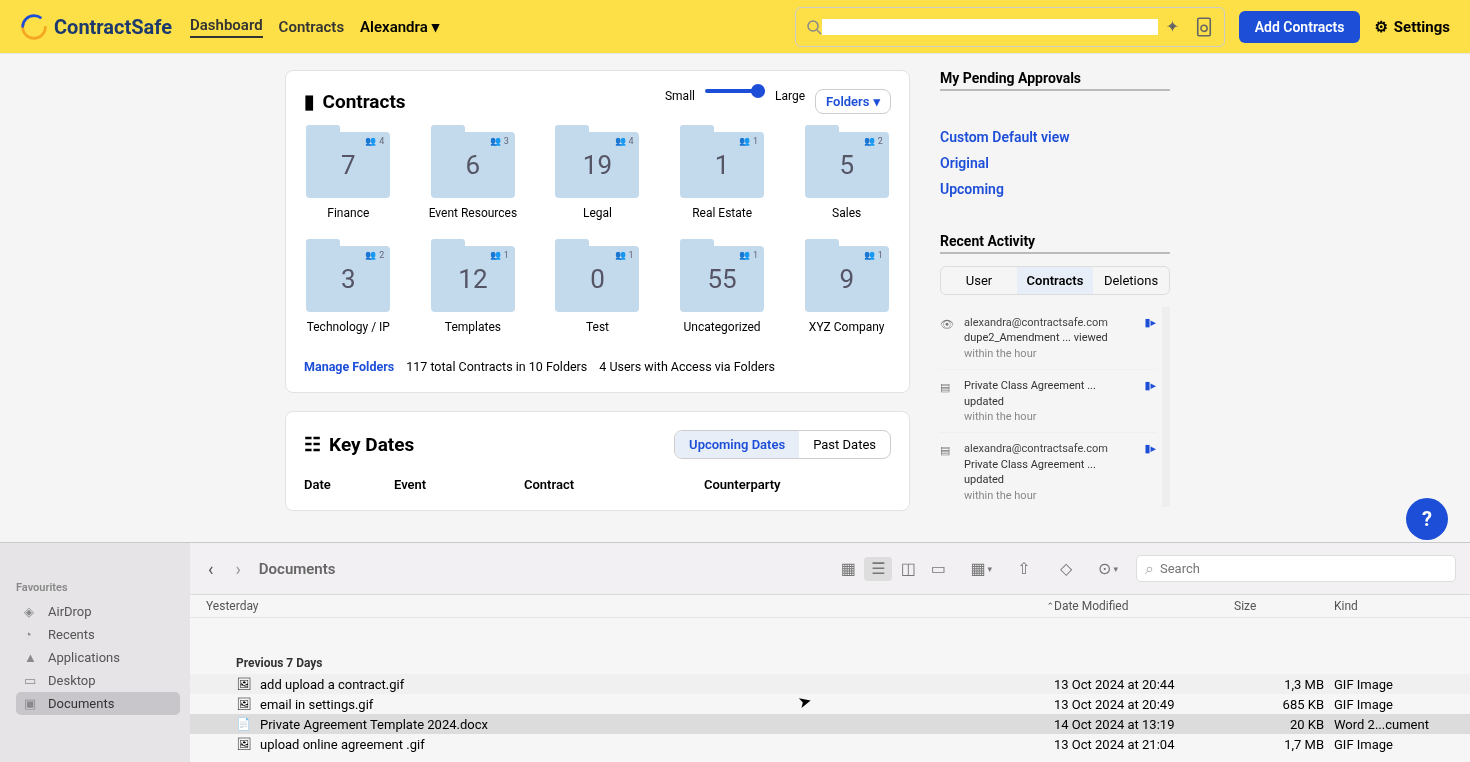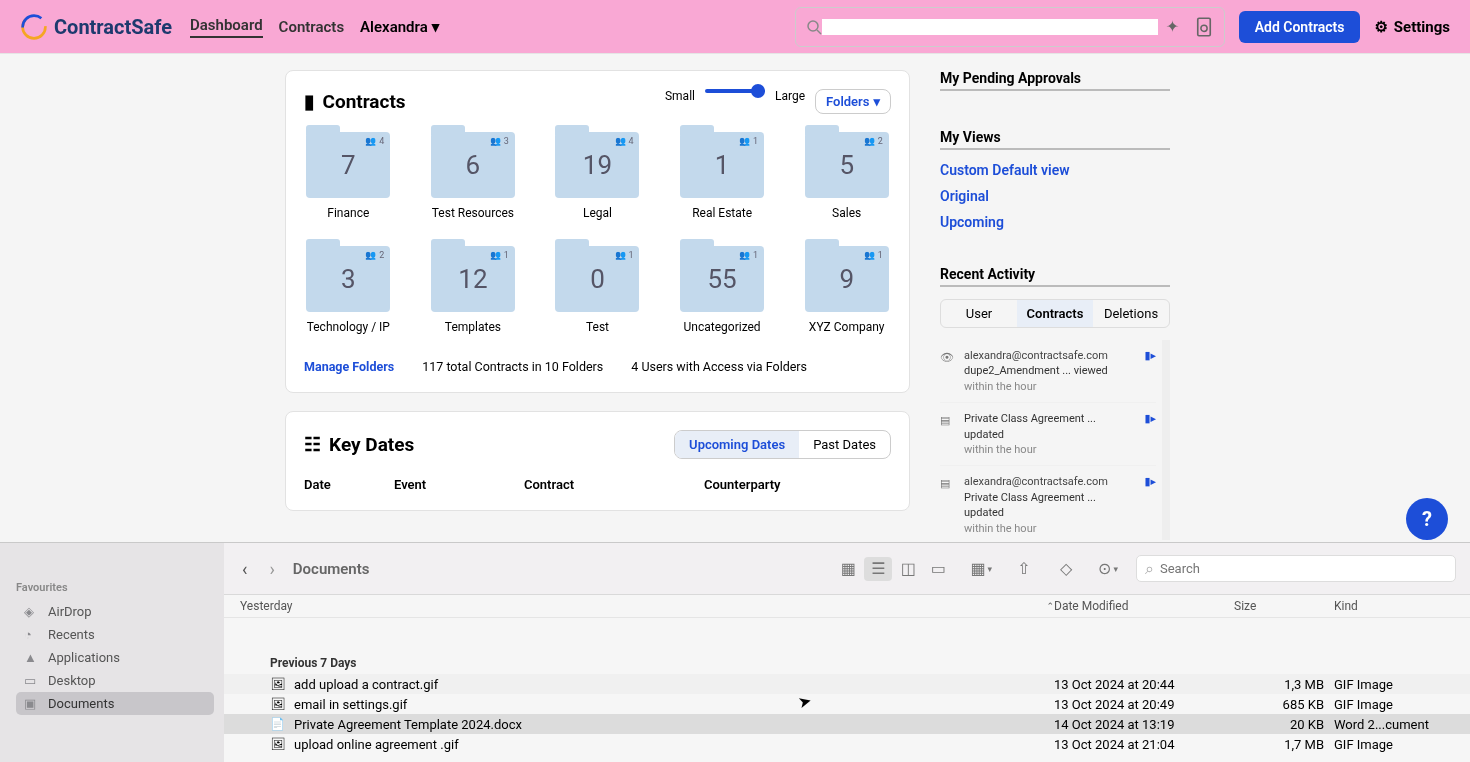--- a/index.html
+++ b/index.html
@@ -1,19 +1,19 @@
 <!DOCTYPE html>
 <html><head>
 <meta charset="utf-8">
 <style>
 * { margin: 0; padding: 0; box-sizing: border-box; font-family: -apple-system, BlinkMacSystemFont, "Segoe UI", Roboto, sans-serif; }
 body { width: 1470px; height: 762px; overflow: hidden; background: #f5f5f5; }
 
 
-.app-header { display: flex; align-items: center; height: 54px; background: #f9a8d4; border-bottom: 1px solid #e5e5e5; padding: 0 20px; }
+.app-header { display: flex; align-items: center; height: 54px; background: #fde047; border-bottom: 1px solid #e5e5e5; padding: 0 20px; }
 .logo { display: flex; align-items: center; gap: 6px; font-size: 20px; font-weight: 700; color: #1d3a6e; margin-right: 18px; }
 .logo-mark { width: 28px; height: 28px; }
 .nav-links { display: flex; gap: 16px; align-items: center; }
 .nav-link { font-size: 15px; color: #333; font-weight: 600; text-decoration: none; cursor: pointer; }
 .nav-link.active { border-bottom: 2px solid #333; padding-bottom: 2px; }
 .nav-user { display: flex; align-items: center; gap: 4px; cursor: pointer; font-weight: 600; font-size: 15px; }
 .header-spacer { flex: 1; }
 .search-wrap { display: flex; align-items: center; border: 1px solid #ccc; border-radius: 6px; height: 40px; width: 430px; padding: 0 10px; margin-right: 14px; }
 .search-input { flex: 1; border: none; outline: none; font-size: 14px; }
 .search-ai, .search-doc { width: 20px; height: 20px; margin-left: 8px; color: #666; cursor: pointer; }
@@ -32,21 +32,21 @@
 .slider-track { width: 60px; height: 4px; background: #1d4ed8; border-radius: 2px; position: relative; }
 .slider-thumb { position: absolute; right: 0; top: -5px; width: 14px; height: 14px; background: #1d4ed8; border-radius: 50%; }
 .folders-dd { border: 1px solid #ccc; border-radius: 8px; padding: 4px 10px; font-size: 13px; display: flex; align-items: center; gap: 4px; cursor: pointer; color: #1d4ed8; font-weight: 600; }
 
 .folder-grid { display: grid; grid-template-columns: repeat(5, 1fr); gap: 24px 36px; }
 .folder-item { display: flex; flex-direction: column; align-items: center; cursor: pointer; }
 .folder-icon { width: 84px; height: 66px; background: #c3d9ec; border-radius: 4px; position: relative; display: flex; align-items: center; justify-content: center; font-size: 26px; font-weight: 400; color: #556; }
 .folder-icon::before { content: ""; position: absolute; top: -7px; left: 0; width: 34px; height: 10px; background: #c3d9ec; border-radius: 3px 3px 0 0; }
 .folder-share { position: absolute; top: 4px; right: 6px; font-size: 9px; color: #667; display: flex; align-items: center; gap: 1px; }
 .folder-label { font-size: 12px; text-align: center; margin-top: 8px; line-height: 1.3; }
-.card-footer { display: flex; align-items: center; gap: 28px; margin-top: 24px; font-size: 12.5px; }
+.card-footer { display: flex; align-items: center; gap: 12px; margin-top: 24px; font-size: 12.5px; }
 .manage-link { color: #1d4ed8; font-weight: 700; cursor: pointer; }
 
 .dates-toggle { display: flex; border: 1px solid #ccc; border-radius: 8px; overflow: hidden; }
 .toggle-opt { padding: 6px 14px; font-size: 13px; cursor: pointer; }
 .toggle-opt.active { background: #e8eef7; color: #1d4ed8; font-weight: 600; }
 .dates-cols { display: grid; grid-template-columns: 90px 130px 180px 130px; font-size: 13px; font-weight: 600; margin-top: 10px; }
 
 
 .section-title { font-size: 14px; font-weight: 700; margin-bottom: 12px; border-bottom: 2px solid #bbb; display: inline-block; padding-bottom: 3px; }
 .section-gap { margin-top: 26px; }
@@ -60,21 +60,21 @@
 .act-user { color: #444; }
 .act-desc { color: #333; }
 .act-time { color: #888; }
 .activity-go { color: #1d4ed8; cursor: pointer; flex-shrink: 0; }
 .activity-list { max-height: 200px; overflow: hidden; position: relative; border-right: 8px solid #eee; padding-right: 6px; }
 
 .help-fab { position: absolute; right: 22px; top: 498px; width: 42px; height: 42px; background: #1d4ed8; border-radius: 50%; color: #fff; display: flex; align-items: center; justify-content: center; font-size: 20px; font-weight: 700; cursor: pointer; }
 
 
 .finder { position: absolute; top: 542px; left: 0; width: 1470px; height: 220px; display: flex; background: #f6f6f6; border-top: 1px solid #c9c9c9; }
-.finder-sidebar { width: 224px; background: #e6e4e6; padding: 10px 0 10px 16px; font-size: 13px; }
+.finder-sidebar { width: 190px; background: #e6e4e6; padding: 10px 0 10px 16px; font-size: 13px; }
 .fav-header { color: #888; font-size: 11px; font-weight: 600; margin-bottom: 6px; }
 .fav-item { display: flex; align-items: center; gap: 8px; padding: 4px 8px; color: #555; cursor: pointer; border-radius: 5px; margin-right: 10px; }
 .fav-item.selected { background: #c8c6ca; color: #333; }
 .fav-icon { width: 16px; color: #8a8a8e; }
 
 .finder-main { flex: 1; display: flex; flex-direction: column; }
 .finder-toolbar { height: 52px; display: flex; align-items: center; padding: 0 14px; gap: 14px; border-bottom: 1px solid #d9d9d9; background: #f2f0f2; }
 .nav-arrow { color: #999; font-size: 18px; cursor: pointer; padding: 0 4px; }
 .nav-arrow.back { color: #555; }
 .finder-title { font-size: 15px; font-weight: 600; color: #666; margin-right: auto; }
@@ -163,21 +163,21 @@
           <div class="folder-item">
             <div class="folder-icon">
       <span class="folder-share">👥 4</span>
       7</div>
     <div class="folder-label">Finance</div>
           </div>
           <div class="folder-item">
             <div class="folder-icon">
       <span class="folder-share">👥 3</span>
       6</div>
-    <div class="folder-label">Test Resources</div>
+    <div class="folder-label">Event Resources</div>
           </div>
           <div class="folder-item">
             <div class="folder-icon">
       <span class="folder-share">👥 4</span>
       19</div>
     <div class="folder-label">Legal</div>
           </div>
           <div class="folder-item">
             <div class="folder-icon">
       <span class="folder-share">👥 1</span>
@@ -244,21 +244,20 @@
         <span>Event</span>
         <span>Contract</span>
         <span>Counterparty</span>
       </div>
     </div>
   </div>
 
   <div class="right-col">
     <div class="section-title">My Pending Approvals</div>
     <div class="section-gap"></div>
-    <div class="section-title">My Views</div>
     <div id="view-links">
         <a class="view-link">Custom Default view</a>
         <a class="view-link">Original</a>
         <a class="view-link">Upcoming</a>
       </div>
     <div class="section-gap"></div>
     <div class="section-title">Recent Activity</div>
     <div class="activity-tabs">
       <div class="act-tab">User</div>
       <div class="act-tab active">Contracts</div>

